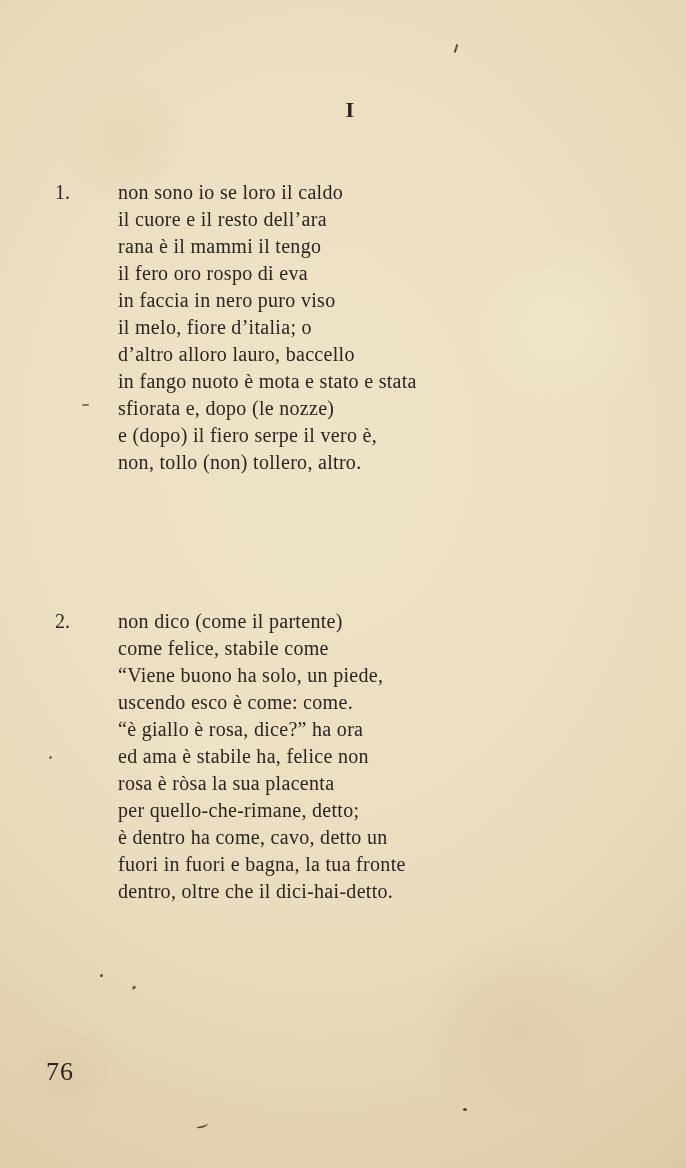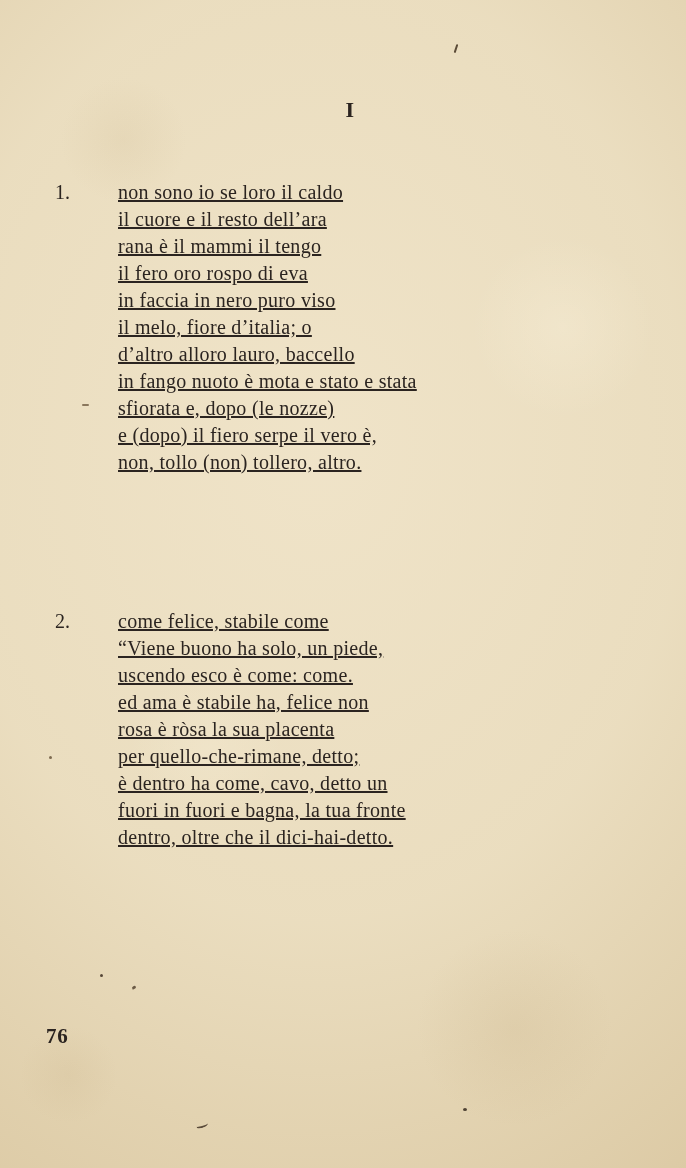--- a/index.html
+++ b/index.html
@@ -60,29 +60,27 @@
     width: 63px;
     flex: 0 0 63px;
     font-size: 20px;
     line-height: 27px;
   }
   .poem-lines {
     font-size: 20px;
     line-height: 27px;
     letter-spacing: 0.015em;
     white-space: nowrap;
-    text-decoration: underline;
   }
   .page-number {
     position: absolute;
-    top: 1024px;
+    top: 1057px;
     left: 46px;
-    font-size: 21px;
+    font-size: 26px;
     letter-spacing: 0.04em;
-    font-weight: bold;
   }
   
   .speck {
     position: absolute;
     pointer-events: none;
   }
   .speck-slash {
     left: 455px; top: 44px;
     width: 1.5px; height: 9px;
     background: #5c4c38;
@@ -148,23 +146,25 @@
       <div class="line">in fango nuoto è mota e stato e stata</div>
       <div class="line">sfiorata e, dopo (le nozze)</div>
       <div class="line">e (dopo) il fiero serpe il vero è,</div>
       <div class="line">non, tollo (non) tollero, altro.</div>
     </div>
   </div>
 
   <div class="poem poem-2">
     <div class="poem-number">2.</div>
     <div class="poem-lines">
+      <div class="line">non dico (come il partente)</div>
       <div class="line">come felice, stabile come</div>
       <div class="line">“Viene buono ha solo, un piede,</div>
       <div class="line">uscendo esco è come: come.</div>
+      <div class="line">“è giallo è rosa, dice?” ha ora</div>
       <div class="line">ed ama è stabile ha, felice non</div>
       <div class="line">rosa è ròsa la sua placenta</div>
       <div class="line">per quello-che-rimane, detto;</div>
       <div class="line">è dentro ha come, cavo, detto un</div>
       <div class="line">fuori in fuori e bagna, la tua fronte</div>
       <div class="line">dentro, oltre che il dici-hai-detto.</div>
     </div>
   </div>
 
   <div class="page-number">76</div>

